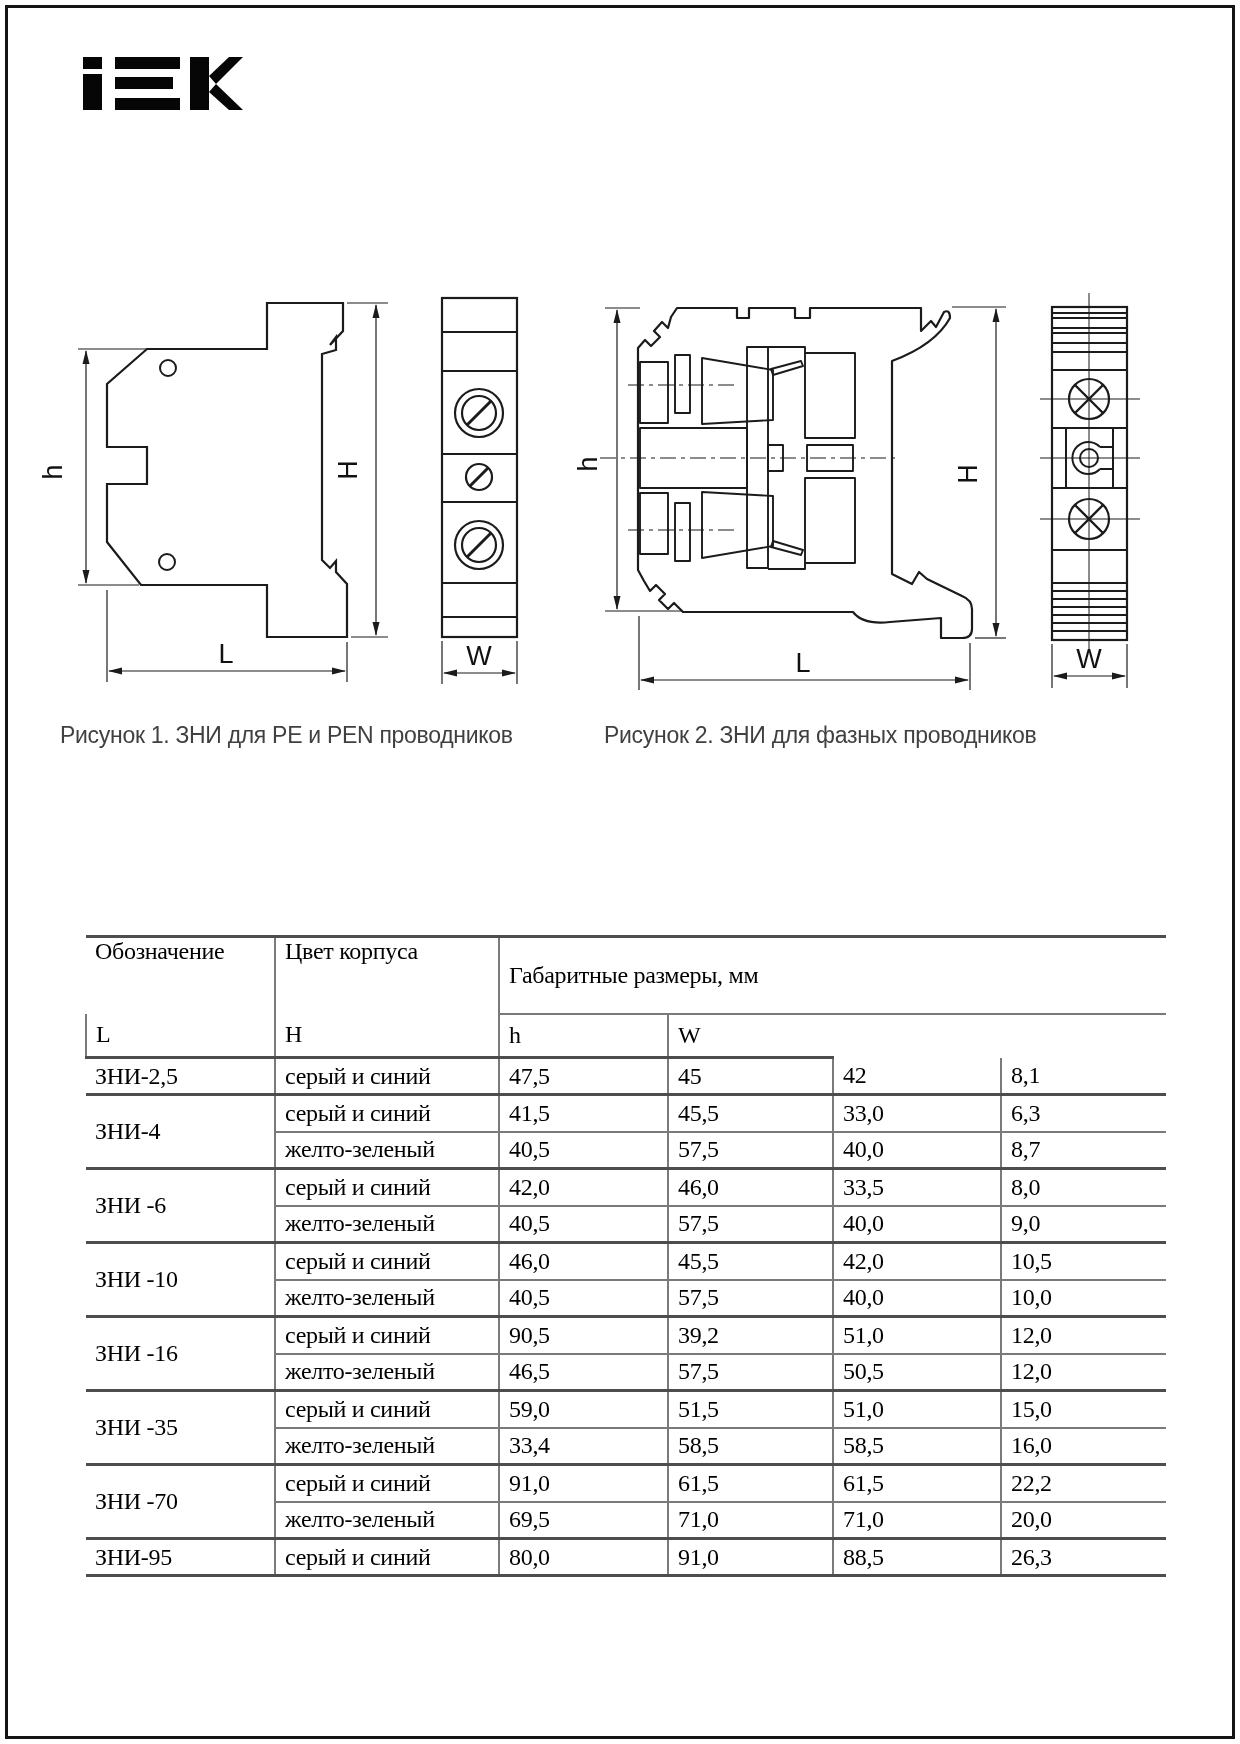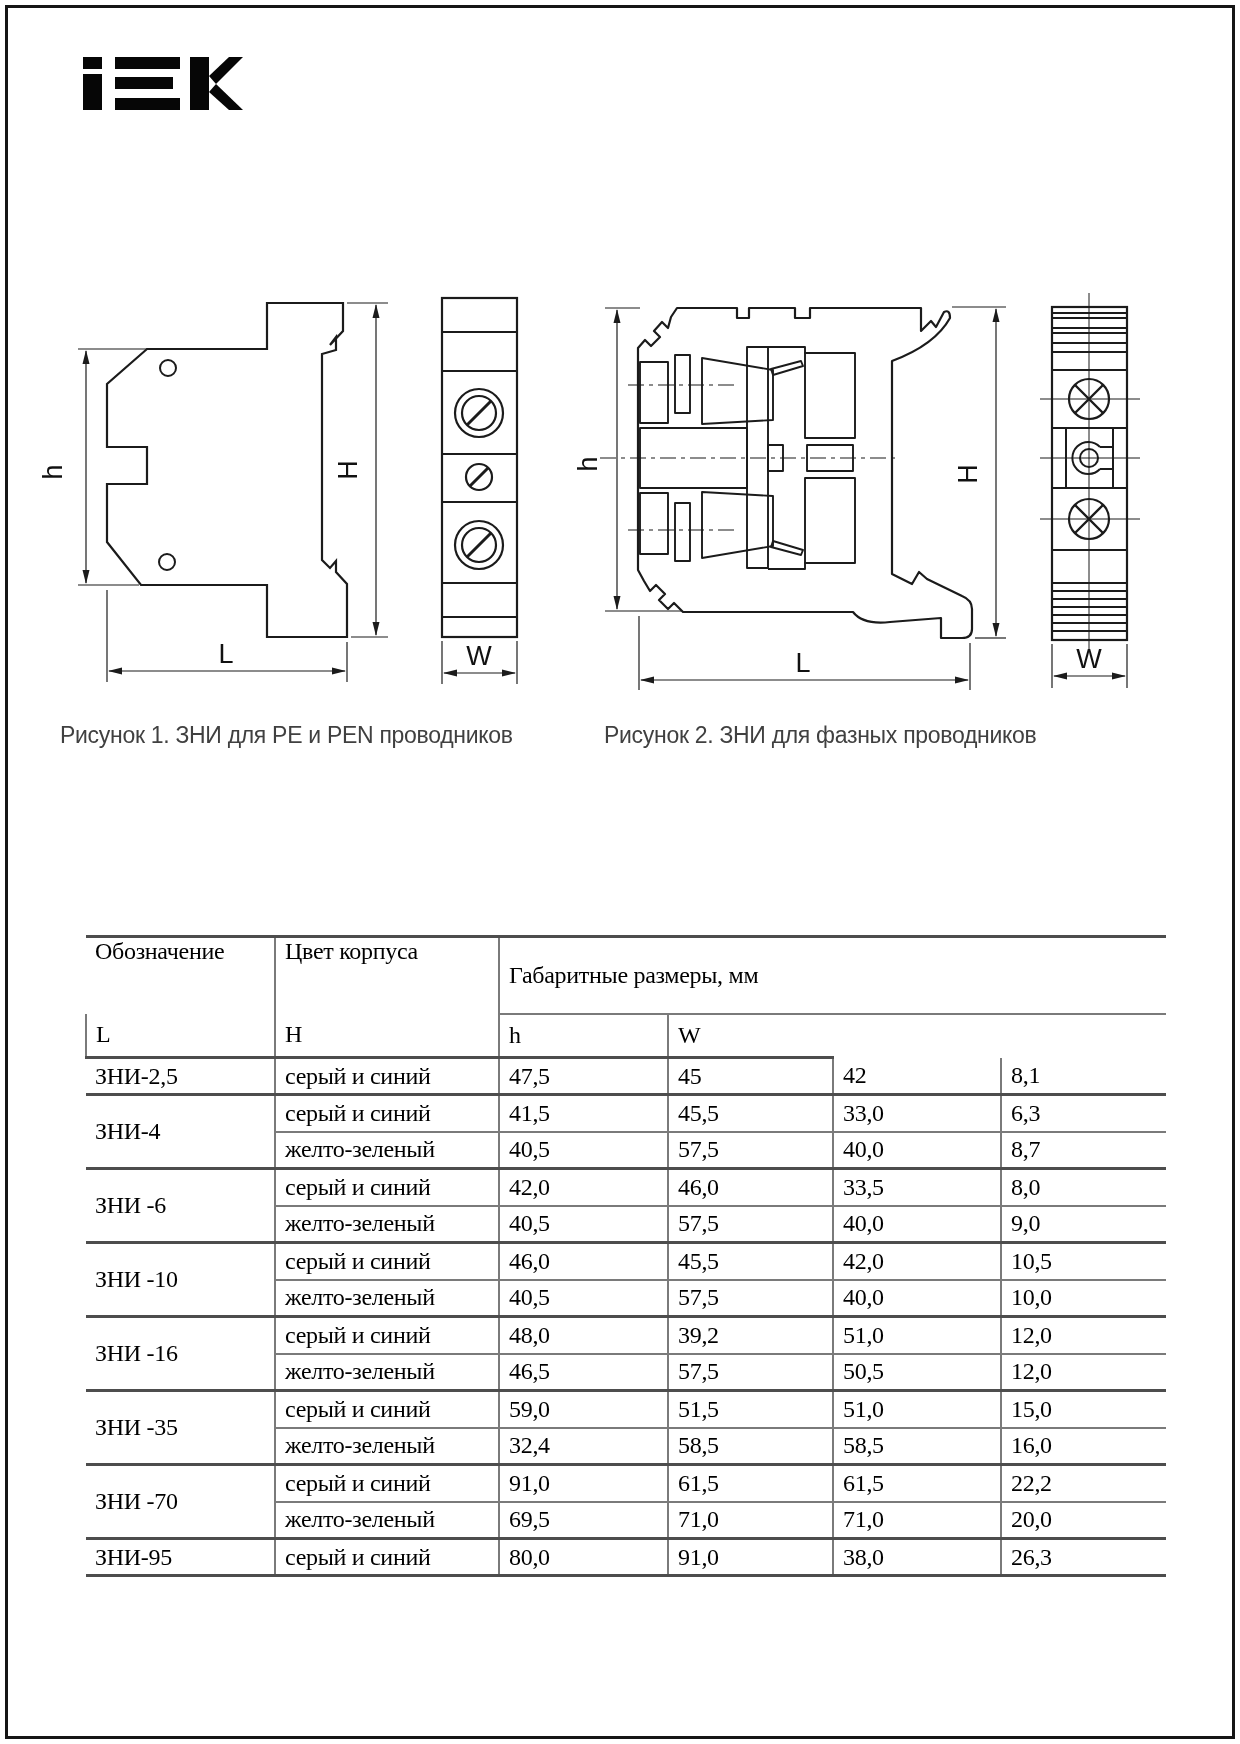--- a/index.html
+++ b/index.html
@@ -326,21 +326,21 @@
     <td class="bl">желто-зеленый</td>
     <td class="bl">40,5</td>
     <td class="bl">57,5</td>
     <td class="bl">40,0</td>
     <td class="bl">10,0</td>
   </tr>
 
   <tr class="drow grp">
     <td rowspan="2">ЗНИ -16</td>
     <td class="bl">серый и синий</td>
-    <td class="bl">48,0</td>
+    <td class="bl">90,5</td>
     <td class="bl">39,2</td>
     <td class="bl">51,0</td>
     <td class="bl">12,0</td>
   </tr>
   <tr class="drow sub">
     <td class="bl">желто-зеленый</td>
     <td class="bl">46,5</td>
     <td class="bl">57,5</td>
     <td class="bl">50,5</td>
     <td class="bl">12,0</td>
@@ -349,21 +349,21 @@
   <tr class="drow grp">
     <td rowspan="2">ЗНИ -35</td>
     <td class="bl">серый и синий</td>
     <td class="bl">59,0</td>
     <td class="bl">51,5</td>
     <td class="bl">51,0</td>
     <td class="bl">15,0</td>
   </tr>
   <tr class="drow sub">
     <td class="bl">желто-зеленый</td>
-    <td class="bl">32,4</td>
+    <td class="bl">33,4</td>
     <td class="bl">58,5</td>
     <td class="bl">58,5</td>
     <td class="bl">16,0</td>
   </tr>
 
   <tr class="drow grp">
     <td rowspan="2">ЗНИ -70</td>
     <td class="bl">серый и синий</td>
     <td class="bl">91,0</td>
     <td class="bl">61,5</td>
@@ -376,18 +376,18 @@
     <td class="bl">71,0</td>
     <td class="bl">71,0</td>
     <td class="bl">20,0</td>
   </tr>
 
   <tr class="drow grp last">
     <td>ЗНИ-95</td>
     <td class="bl">серый и синий</td>
     <td class="bl">80,0</td>
     <td class="bl">91,0</td>
-    <td class="bl">38,0</td>
+    <td class="bl">88,5</td>
     <td class="bl">26,3</td>
   </tr>
 </tbody>
     </table>
 </div>
 
 </body></html>

